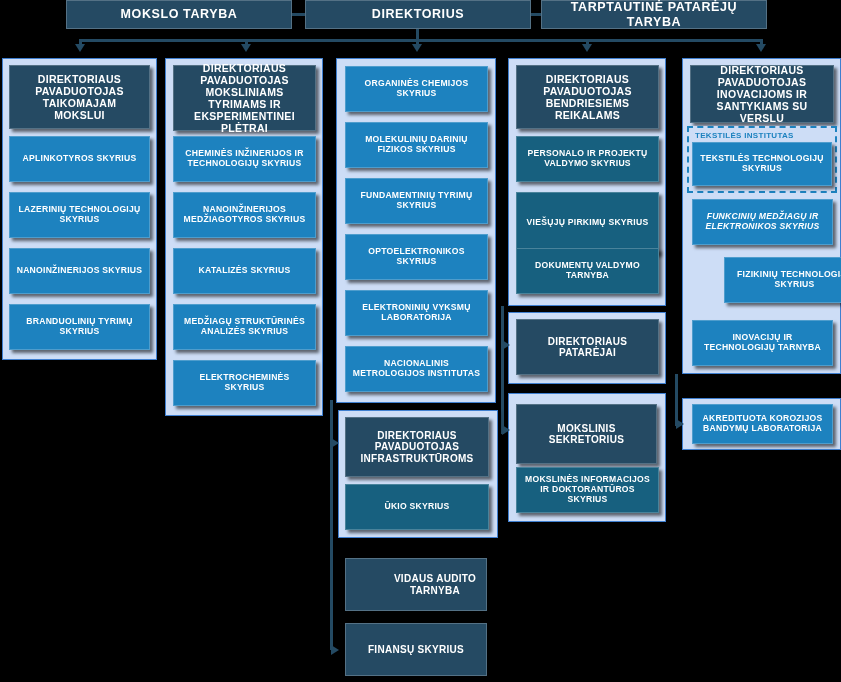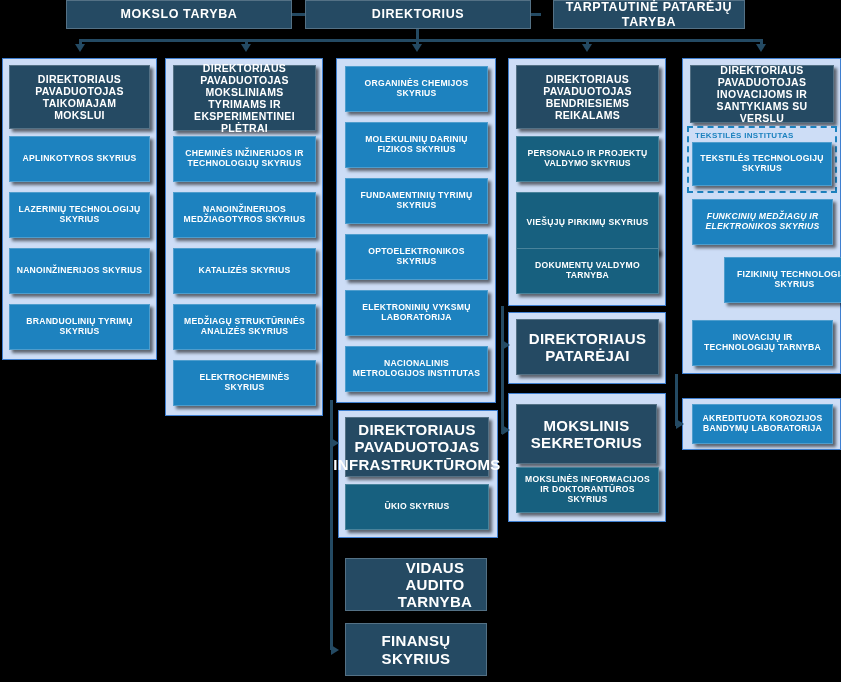--- a/index.html
+++ b/index.html
@@ -23,21 +23,21 @@
     box-shadow:3px 3px 3px rgba(0,0,0,.55);
     border:1px solid rgba(255,255,255,.22);
   }
   .dark{background:#254a63;color:#fff;}
   .teal{background:#17607f;color:#fff;}
   .blue{background:#1d82bf;color:#fff;}
 
   .top-node{font-size:12.5px;letter-spacing:.6px;}
   .head-node{font-size:10.5px;letter-spacing:.3px;}
   .leaf-node{font-size:8.6px;letter-spacing:.25px;}
-  .solo-node{font-size:15px;letter-spacing:.3px;}
+  .solo-node{font-size:10px;letter-spacing:.3px;}
 
   
   .group{
     position:absolute;
     box-sizing:border-box;
     background:#cdddf6;
     border:1px solid #3f7fd0;
     box-shadow:2px 2px 3px rgba(0,0,0,.5);
   }
   .dashgroup{
@@ -70,21 +70,21 @@
 </style>
 </head>
 <body>
 
 <div class="stage">
 
   <div class="node dark top-node" style="left:66px;top:0px;width:226px;height:29px;">MOKSLO TARYBA</div>
 
   <div class="node dark top-node" style="left:305px;top:0px;width:226px;height:29px;">DIREKTORIUS</div>
 
-  <div class="node dark top-node" style="left:541px;top:0px;width:192px;height:29px;margin-left:12px;">TARPTAUTINĖ PATARĖJŲ TARYBA</div>
+  <div class="node dark top-node" style="left:541px;top:0px;width:226px;height:29px;">TARPTAUTINĖ PATARĖJŲ TARYBA</div>
 
   <div class="ln lnh" style="left:292px;top:13px;width:13px;"></div>
   <div class="ln lnh" style="left:531px;top:13px;width:10px;"></div>
 
   <div class="ln lnv" style="left:416px;top:29px;height:12px;"></div>
   <div class="ln lnh" style="left:79px;top:39px;width:684px;"></div>
 
   <div class="ln lnv" style="left:79px;top:39px;height:7px;"></div>
   <div class="arrow-d" style="left:75px;top:44px;"></div>
 

